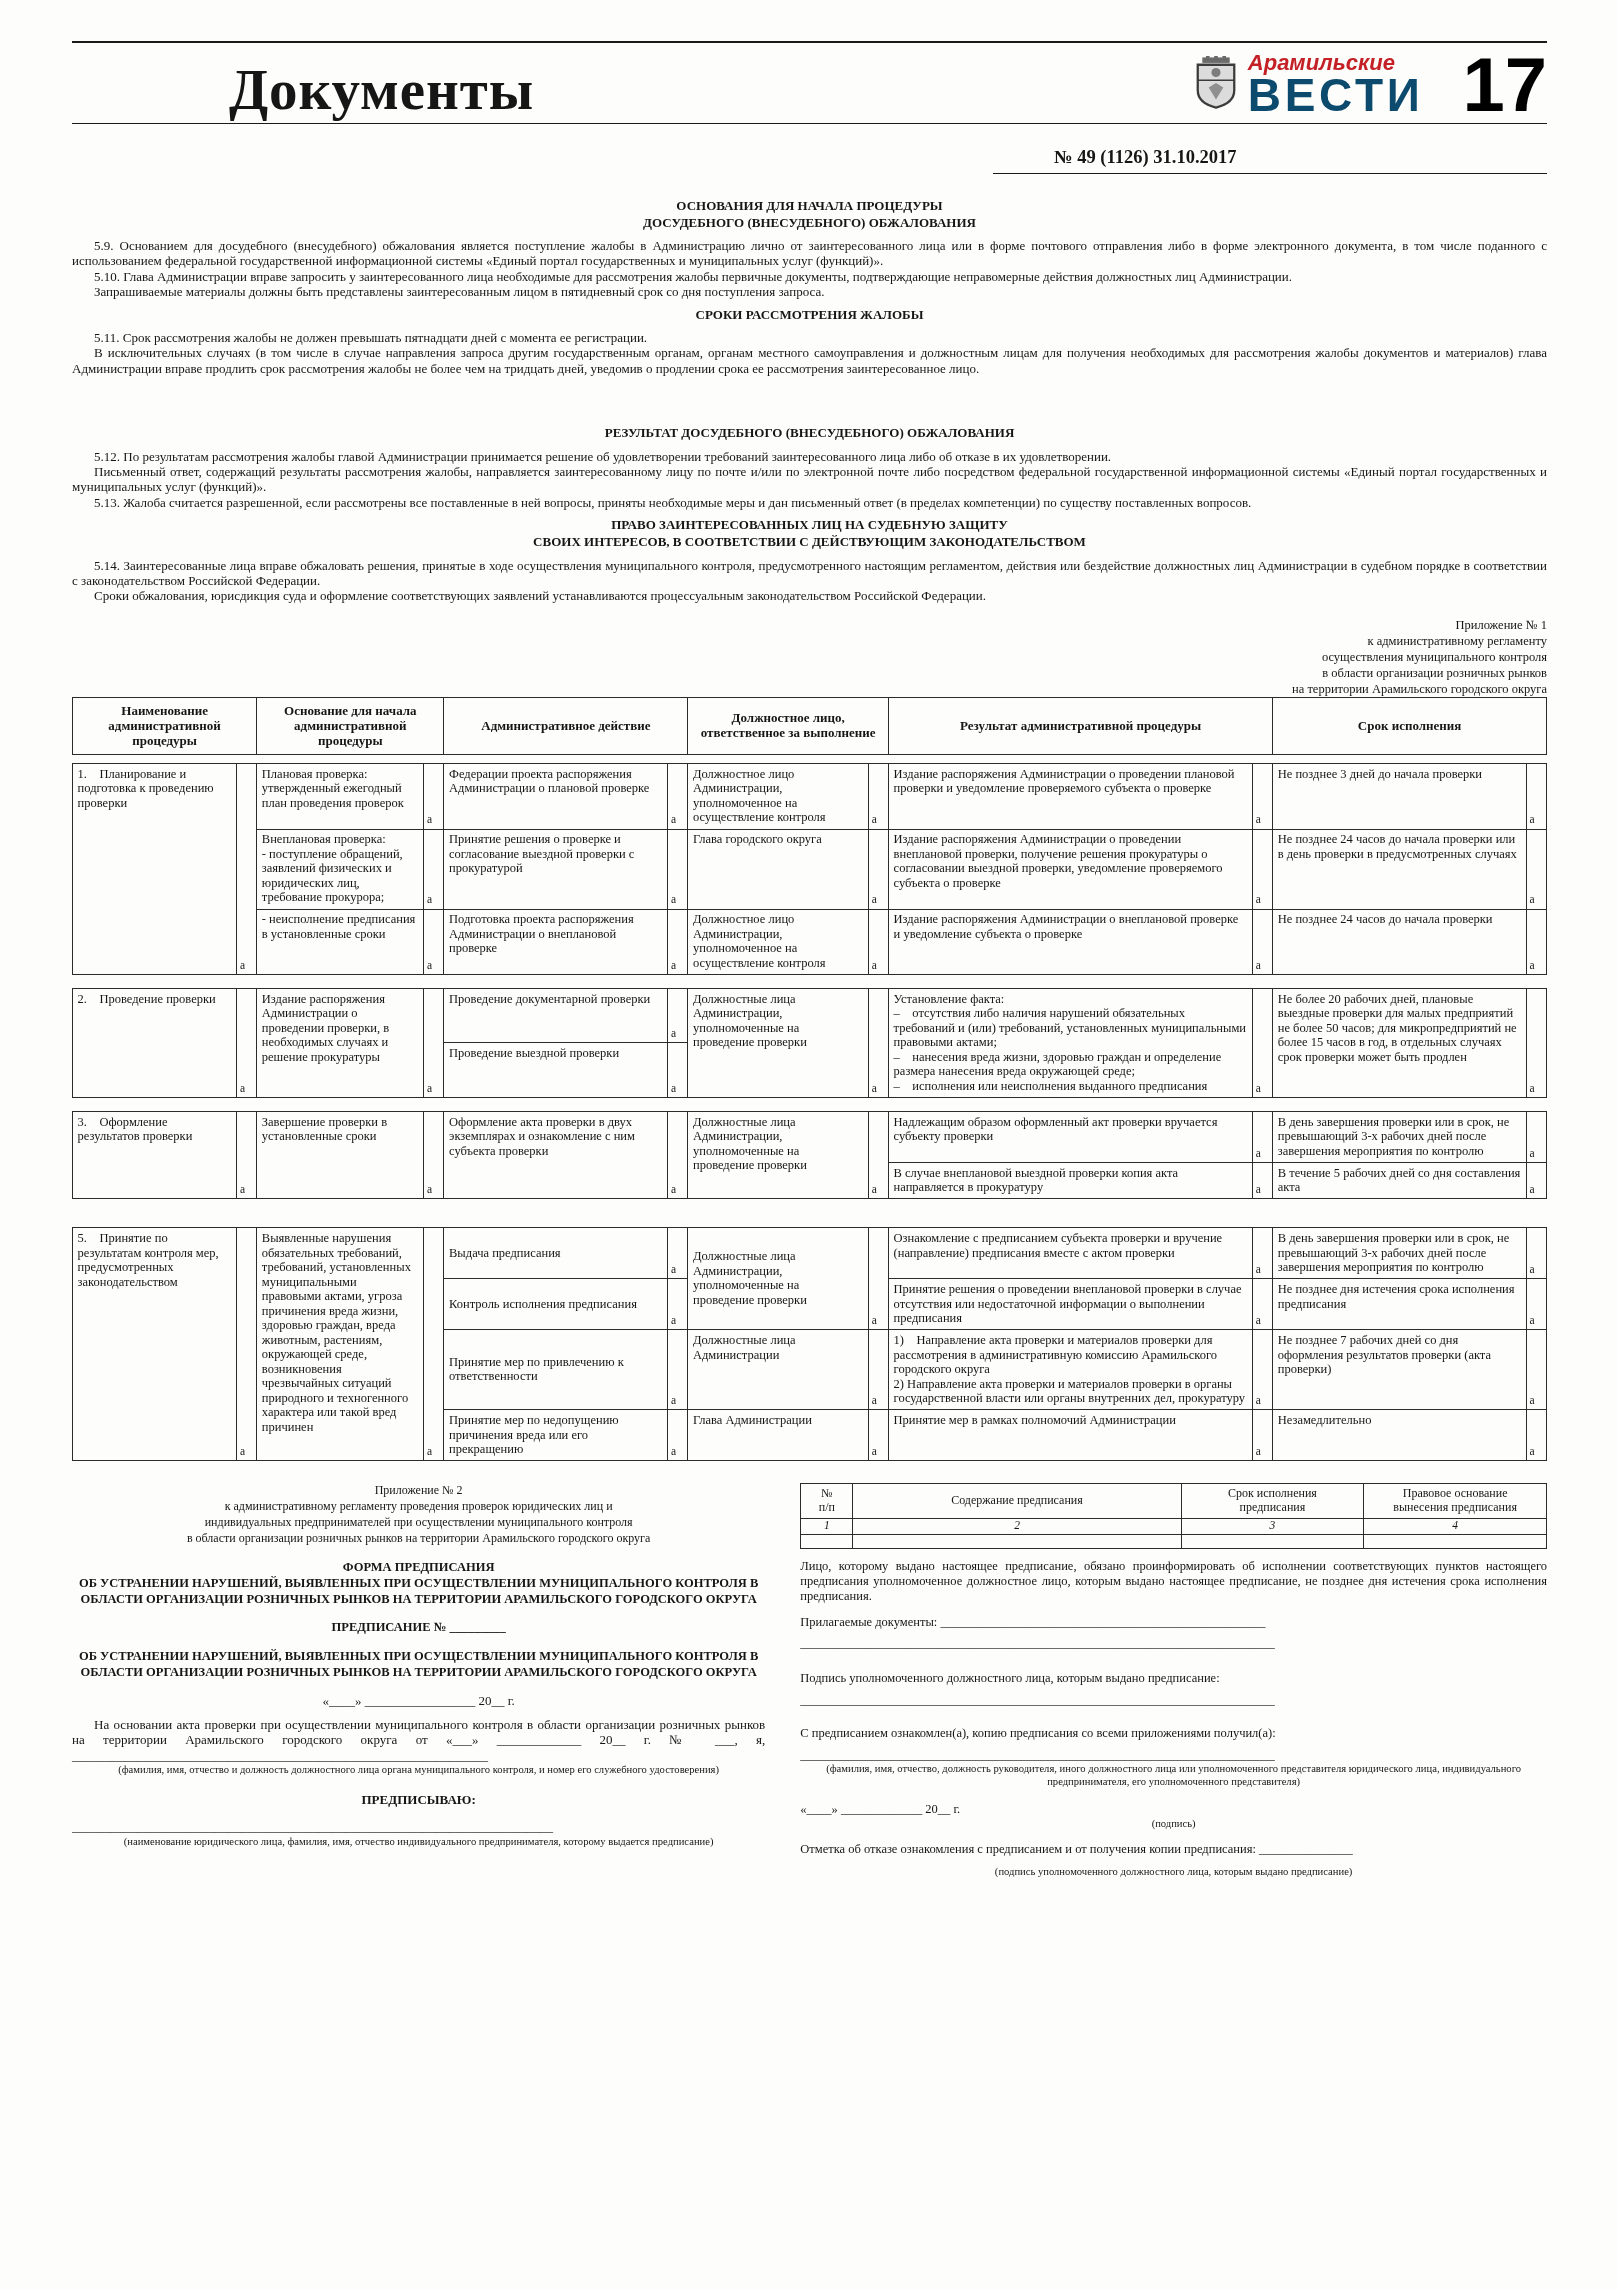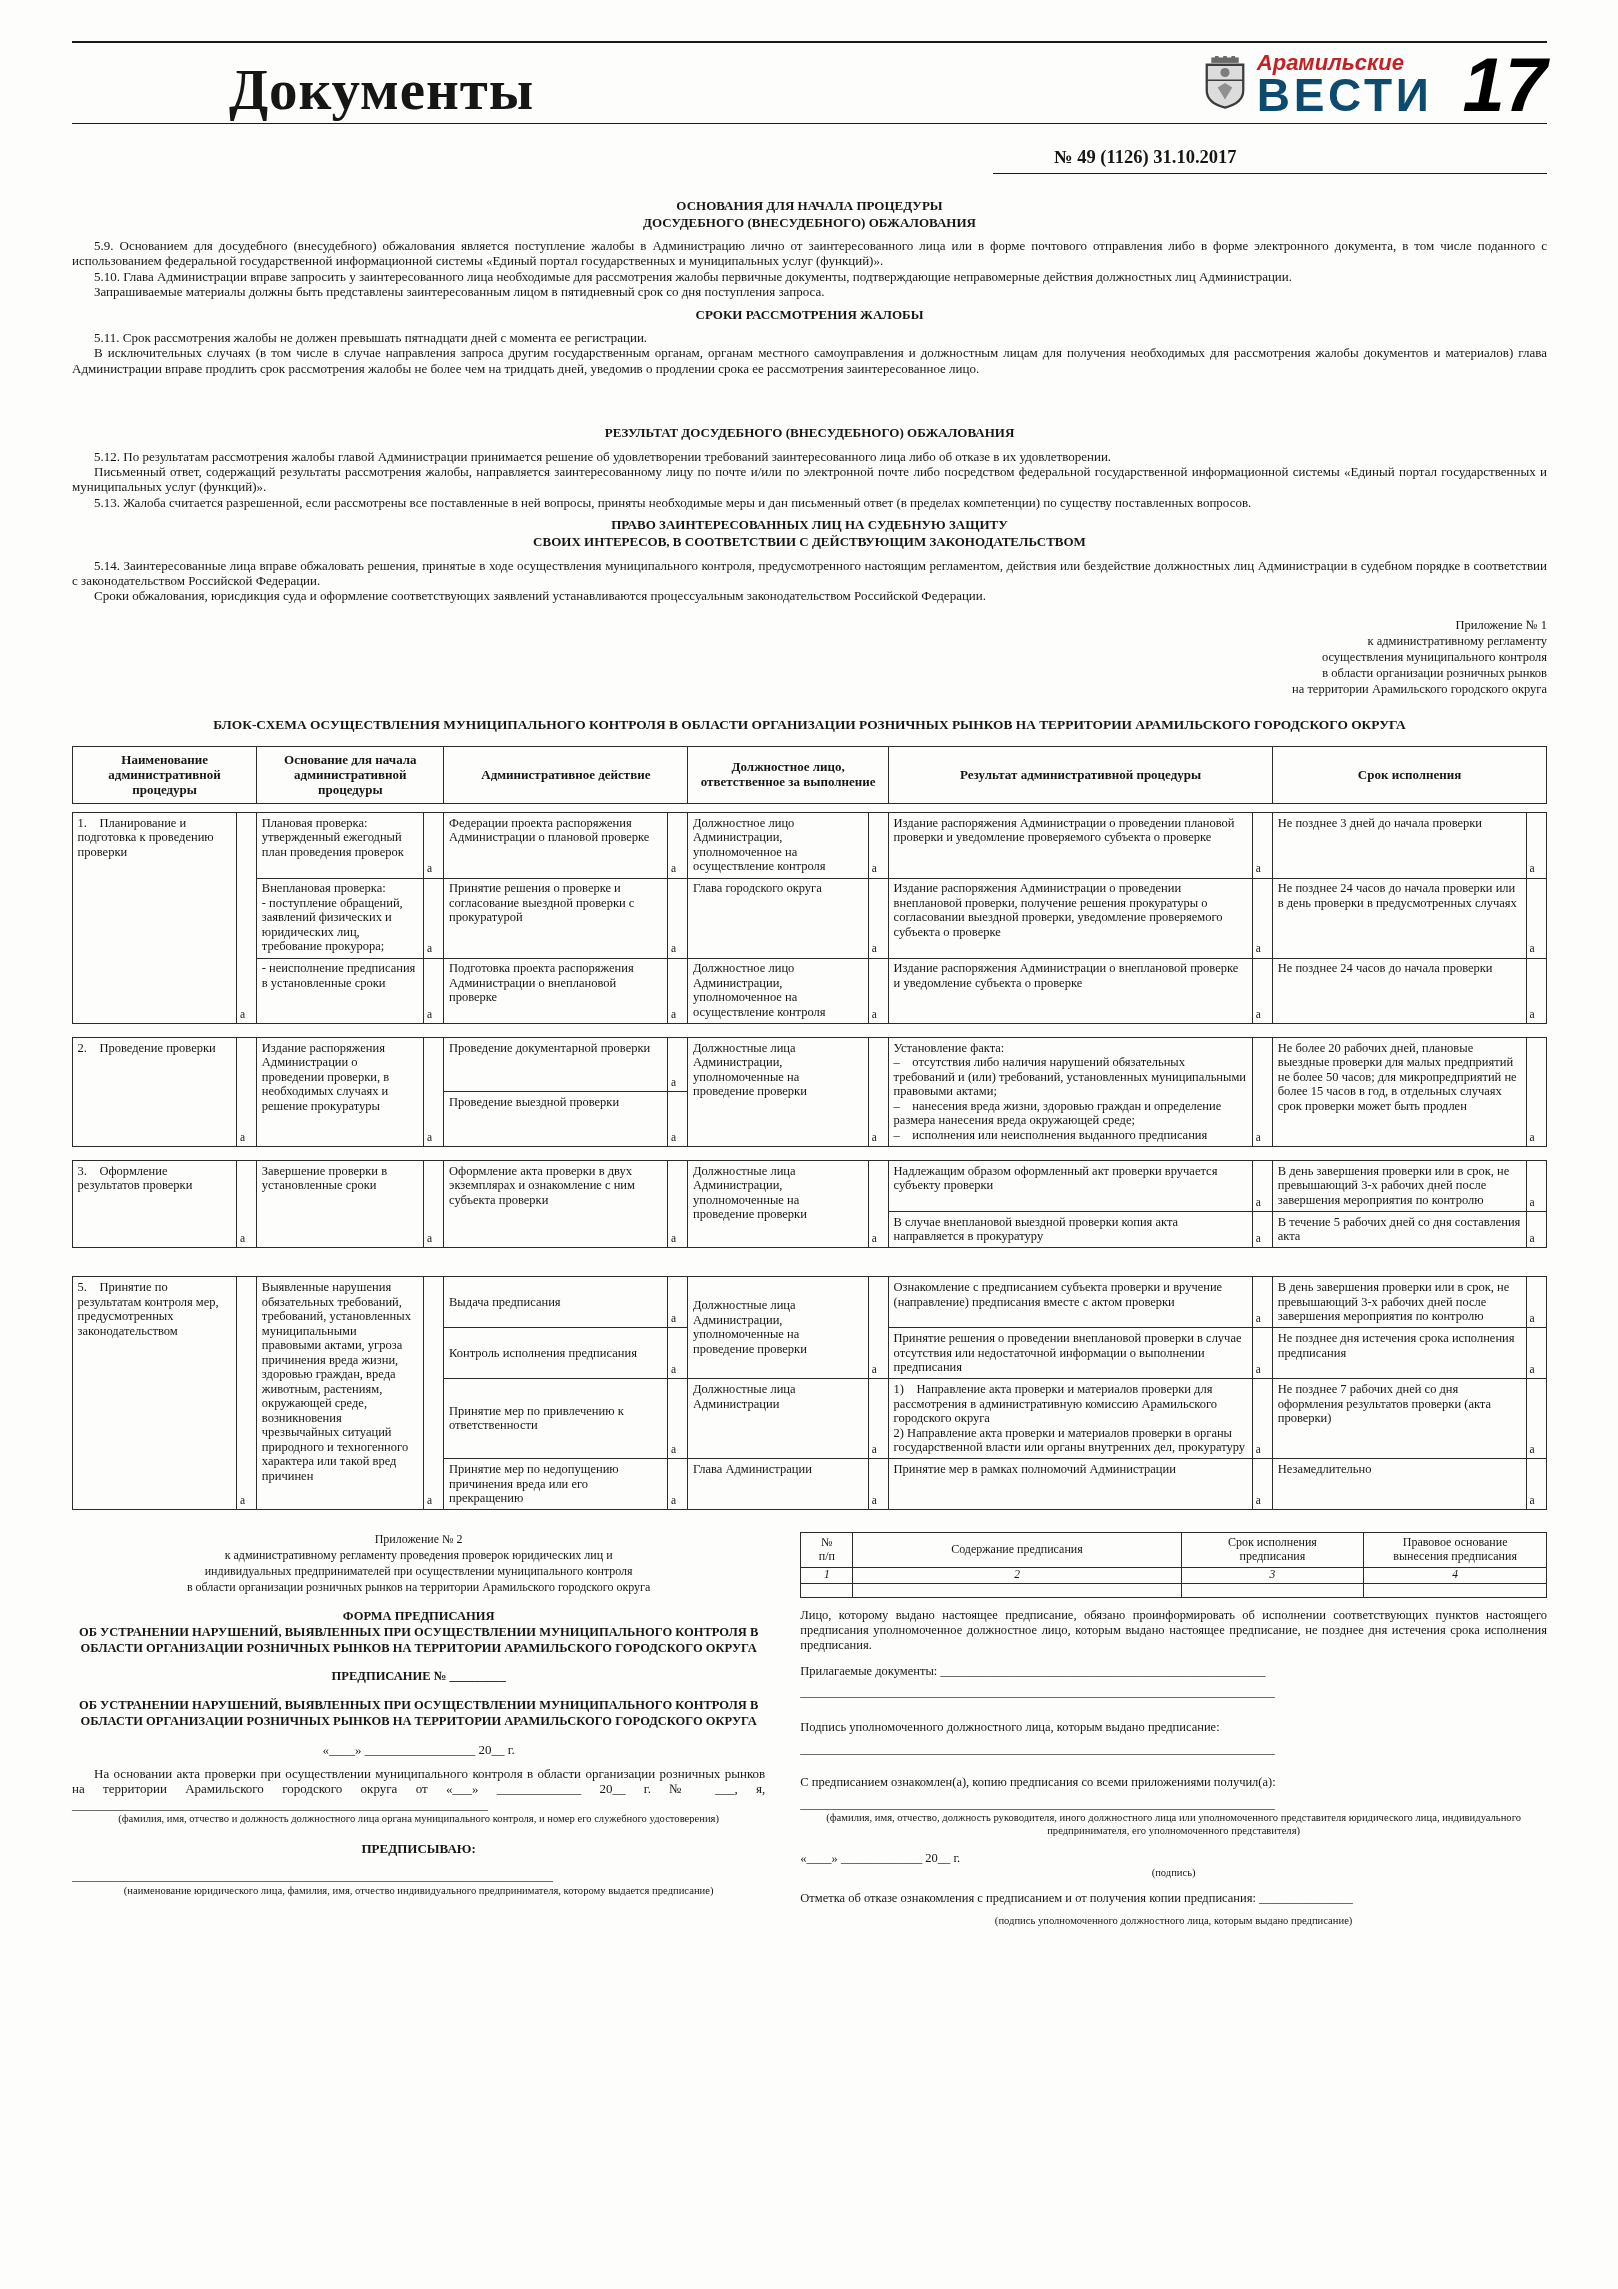--- a/index.html
+++ b/index.html
@@ -21,22 +21,22 @@
   .emblem { margin-right:11px; }
   .brand-top {
     color:#c42127; font-size:22px; font-weight:bold; font-style:italic;
     font-family:"Liberation Sans","DejaVu Sans",sans-serif; line-height:1;
   }
   .brand-main {
     color:#0c4a6e; font-size:46px; font-weight:bold; letter-spacing:3.7px;
     font-family:"Liberation Sans","DejaVu Sans",sans-serif; line-height:0.95;
   }
   .page-num {
-    font-size:76px; font-weight:bold; margin-left:30px; line-height:0.85;
-    font-family:"Liberation Sans","DejaVu Sans",sans-serif; color:#000;font-style:italic;
+    font-size:76px; font-weight:bold; margin-left:39px; line-height:0.85;
+    font-family:"Liberation Sans","DejaVu Sans",sans-serif; color:#000;
   }
   .issue-row { display:flex; justify-content:flex-end; }
   .issue {
     width:554px; padding:3.7px 0 4.6px 61px;
     border-bottom:1.8px solid #1a1a1a;
     font-weight:bold; font-size:18.5px;margin-top:19px;
   }
 
   
   .two-col { display:flex; gap:42px; margin-top:16.6px;flex-direction:column; }
@@ -139,21 +139,20 @@
       <p class="art-p">5.14. Заинтересованные лица вправе обжаловать решения, принятые в ходе осуществления муниципального контроля, предусмотренного настоящим регламентом, действия или бездействие должностных лиц Администрации в судебном порядке в соответствии с законодательством Российской Федерации.</p>
       <p class="art-p">Сроки обжалования, юрисдикция суда и оформление соответствующих заявлений устанавливаются процессуальным законодательством Российской Федерации.</p>
       <div class="appendix1 pre">Приложение № 1
 к административному регламенту
 осуществления муниципального контроля
 в области организации розничных рынков
 на территории Арамильского городского округа</div>
     </div>
   </section>
 
-  <div class="scheme-title">БЛОК-СХЕМА ОСУЩЕСТВЛЕНИЯ МУНИЦИПАЛЬНОГО КОНТРОЛЯ В ОБЛАСТИ ОРГАНИЗАЦИИ РОЗНИЧНЫХ РЫНКОВ НА ТЕРРИТОРИИ АРАМИЛЬСКОГО ГОРОДСКОГО ОКРУГА</div>
 
   <table class="scheme-table head-table">
     <colgroup>
       <col class="cw-name">
         <col class="cw-m">
         <col class="cw-basis">
         <col class="cw-m">
         <col class="cw-action">
         <col class="cw-m">
       <col class="cw-official">

